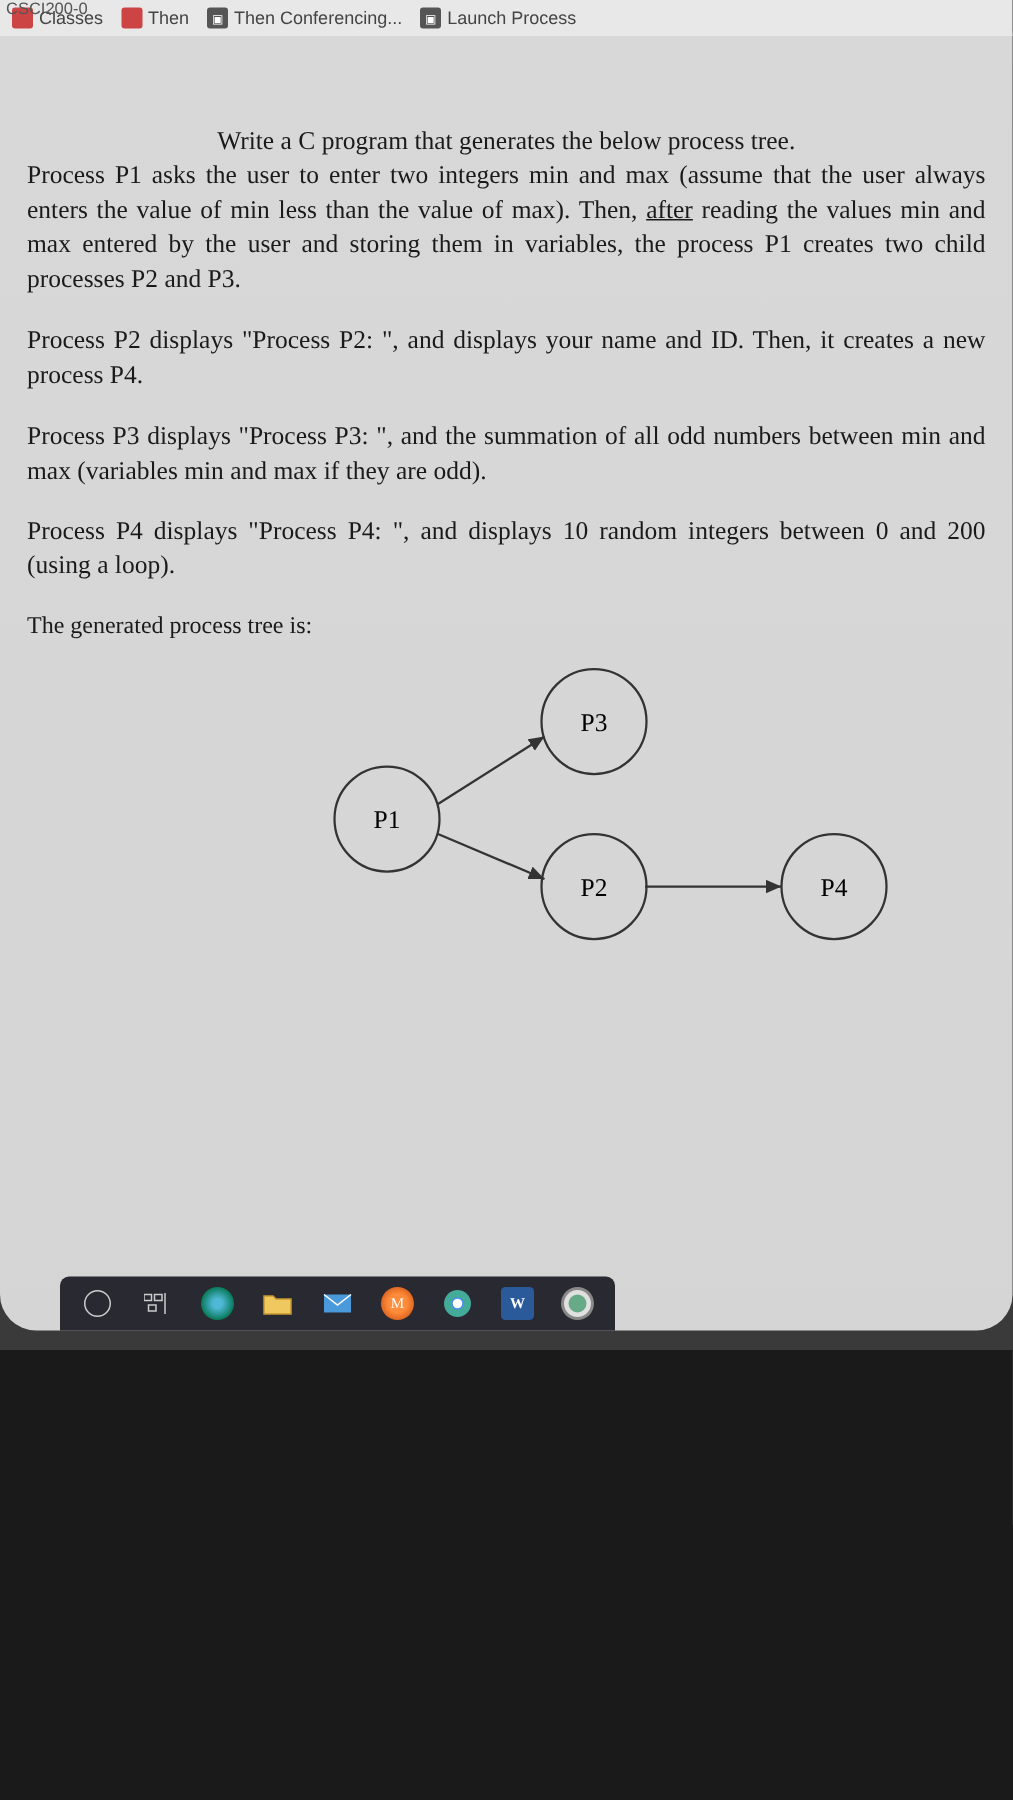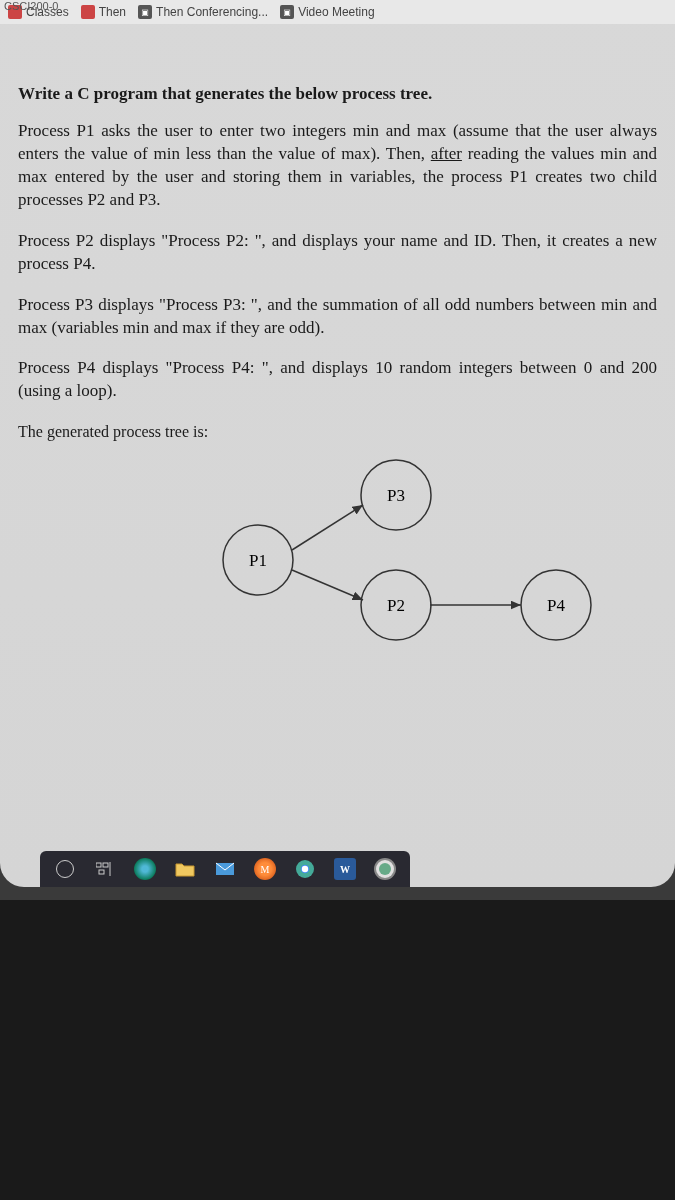--- a/index.html
+++ b/index.html
@@ -51,21 +51,21 @@
       color: #222;
       font-family: Arial, sans-serif;
       line-height: 1.5;
     }
     .content {
       padding: 14px 18px;
       font-size: 17px;
       color: #1a1a1a;
       line-height: 1.35;
     }
-    .intro { font-weight: bold; margin-bottom: 14px; }
+    .intro { font-weight: normal; margin-bottom: 0; text-align: center; }
     .para { margin-bottom: 18px; text-align: justify; }
     .para b { font-weight: normal; }
     .tree-caption { font-size: 16px; margin: 8px 0 12px; }
     .tree-svg { margin-left: 140px; }
     .taskbar {
       position: absolute;
       bottom: 0;
       left: 40px;
       height: 36px;
       background: rgba(10,10,20,0.85);
@@ -124,21 +124,21 @@
     <div class="tab-item">
       <span class="icon-box icon-red"></span>
       <span>Then</span>
     </div>
     <div class="tab-item">
       <span class="icon-box icon-cam">▣</span>
       <span>Then Conferencing...</span>
     </div>
     <div class="tab-item">
       <span class="icon-box icon-cam">▣</span>
-      <span>Video Meeting</span>
+      <span>Launch Process</span>
     </div>
   </div>
 
   <div class="cut-text">
     <br>
   </div>
 
   <div class="content">
     <p class="intro">Write a C program that generates the below process tree.</p>
 

